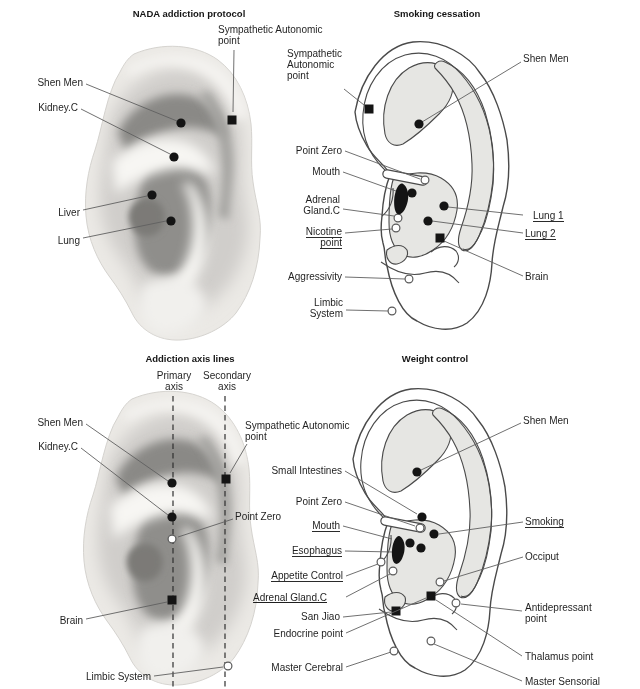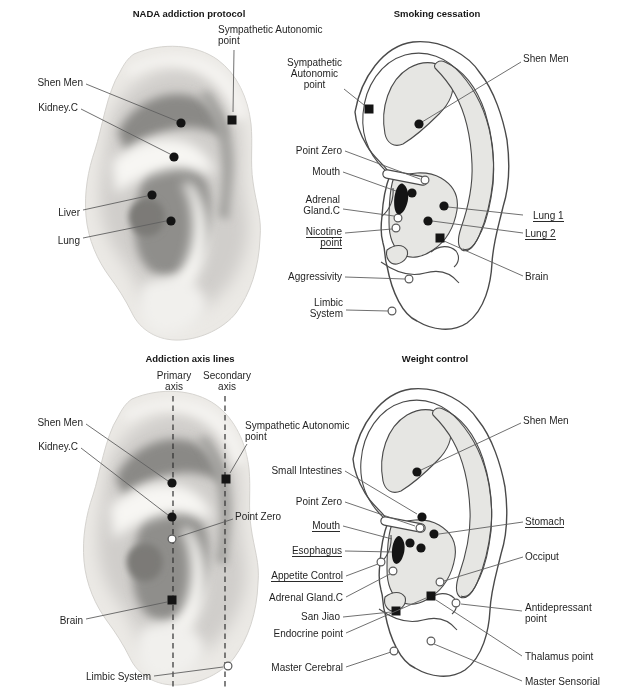--- a/index.html
+++ b/index.html
@@ -170,21 +170,21 @@
       </div>
       <div class="lbl" style="top: 102px; right: 562px; text-align: right;">
         <div class="ln"><span class="t">Kidney.C</span></div>
       </div>
       <div class="lbl" style="top: 207px; right: 560px; text-align: right;">
         <div class="ln"><span class="t">Liver</span></div>
       </div>
       <div class="lbl" style="top: 235px; right: 560px; text-align: right;">
         <div class="ln"><span class="t">Lung</span></div>
       </div>
-      <div class="lbl" style="top: 57px; right: 298px; text-align: center;">
+      <div class="lbl" style="top: 48px; right: 298px; text-align: left;">
         <div class="ln"><span class="t">Sympathetic</span></div>
         <div class="ln"><span class="t">Autonomic</span></div>
         <div class="ln"><span class="t">point</span></div>
       </div>
       <div class="lbl" style="top: 53px; left: 523px;">
         <div class="ln"><span class="t">Shen Men</span></div>
       </div>
       <div class="lbl" style="top: 145px; right: 298px; text-align: right;">
         <div class="ln"><span class="t">Point Zero</span></div>
       </div>
@@ -253,34 +253,34 @@
       </div>
       <div class="lbl ul" style="top: 520px; right: 300px; text-align: right;">
         <div class="ln"><span class="t">Mouth</span></div>
       </div>
       <div class="lbl ul" style="top: 545px; right: 298px; text-align: right;">
         <div class="ln"><span class="t">Esophagus</span></div>
       </div>
       <div class="lbl ul" style="top: 570px; right: 297px; text-align: right;">
         <div class="ln"><span class="t">Appetite Control</span></div>
       </div>
-      <div class="lbl" style="top: 592px; right: 297px; text-align: right;">
+      <div class="lbl" style="top: 592px; right: 313px; text-align: right; text-decoration: underline;">
         <div class="ln"><span class="t">Adrenal Gland.C</span></div>
       </div>
       <div class="lbl" style="top: 611px; right: 300px; text-align: left;">
         <div class="ln"><span class="t">San Jiao</span></div>
       </div>
       <div class="lbl" style="top: 628px; right: 297px; text-align: right;">
         <div class="ln"><span class="t">Endocrine point</span></div>
       </div>
       <div class="lbl" style="top: 662px; right: 297px; text-align: left;">
         <div class="ln"><span class="t">Master Cerebral</span></div>
       </div>
       <div class="lbl ul" style="top: 516px; left: 525px;">
-        <div class="ln"><span class="t">Stomach</span></div>
+        <div class="ln"><span class="t">Smoking</span></div>
       </div>
       <div class="lbl" style="top: 551px; left: 525px;">
         <div class="ln"><span class="t">Occiput</span></div>
       </div>
       <div class="lbl" style="top: 602px; left: 525px;">
         <div class="ln"><span class="t">Antidepressant</span></div>
         <div class="ln"><span class="t">point</span></div>
       </div>
       <div class="lbl" style="top: 651px; left: 525px;">
         <div class="ln"><span class="t">Thalamus point</span></div>

